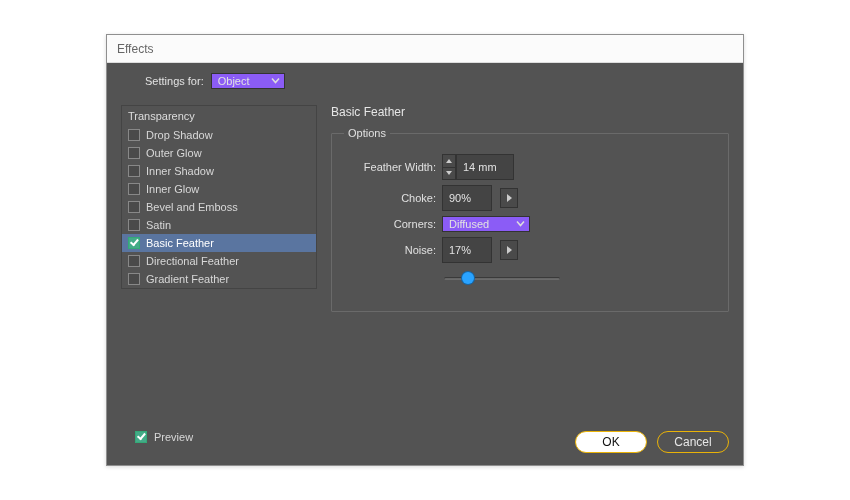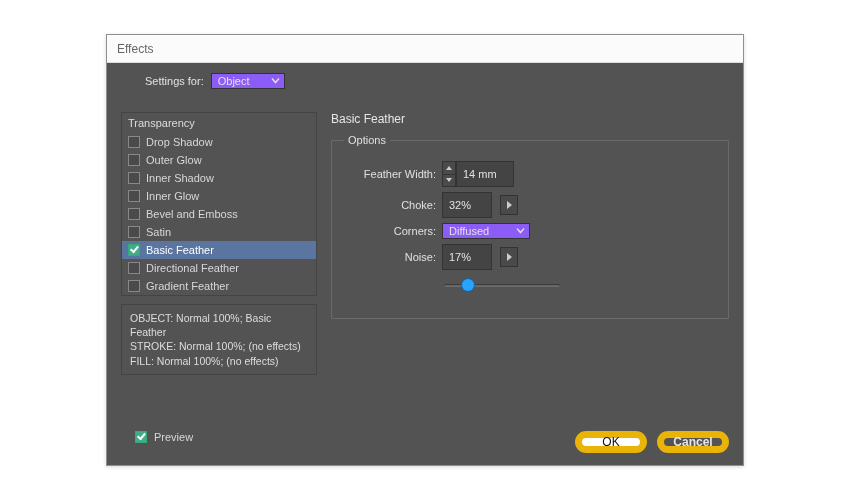--- a/index.html
+++ b/index.html
@@ -12,21 +12,21 @@
   .titlebar { background: #fbfbfb; color: #666; height: 28px; line-height: 28px; padding: 0 10px; font-size: 12px; border-bottom: 1px solid #ddd; }
   .body { flex: 1; display: flex; flex-direction: column; padding: 10px 14px 10px 14px; }
   .row { display: flex; align-items: center; gap: 7px; }
   .label { color: #e2e2e2; margin-left: 24px; }
   .select {
     background: #8b5cf6; color: #e2e2e2; border: 1px solid #333; height: 16px;
     padding: 0 18px 0 6px; position: relative; display: inline-flex; align-items: center;
     min-width: 74px;
   }
   .select .chev { position: absolute; right: 4px; top: 50%; transform: translateY(-50%); }
-  .cols { display: flex; gap: 14px; margin-top: 23px; flex: 1; }
+  .cols { display: flex; gap: 14px; margin-top: 16px; flex: 1; }
   .left { width: 196px; display: flex; flex-direction: column; }
   .right { flex: 1; }
   .effects-list { border: 1px solid #444; background: #535353; }
   .effects-list .hdr { padding: 4px 6px; color: #ddd; background: #535353; }
   .eff-item { display: flex; align-items: center; gap: 6px; padding: 3px 6px; cursor: default; }
   .eff-item.selected { background: #5a75a0; color: #fff; }
   .checkbox {
     width: 12px; height: 12px; border: 1px solid #888; background: #4a4a4a;
     display: inline-flex; align-items: center; justify-content: center;
   }
@@ -44,23 +44,23 @@
   .spin-btns div + div { border-top: none; }
   .input {
     background:#444; color:#e2e2e2; border:1px solid #333; height:20px; padding:12px 6px;
     display:inline-flex; align-items:center; min-width: 58px;
   }
   .arrow-btn { width:18px; height:20px; border:1px solid #333; background:#4a4a4a; display:flex; align-items:center; justify-content:center; margin-left:2px; }
   .slider { position: relative; margin: 8px 0 0 100px; width: 116px; height: 14px; }
   .slider-track { position:absolute; top:6px; left:0; right:0; height:3px; background:#6b6b6b; border-radius:2px; box-shadow: inset 0 1px 1px rgba(0,0,0,.5); }
   .slider-thumb { position:absolute; top:1px; width:12px; height:12px; background:#2aa3ff; border-radius:50%; box-shadow:0 0 0 1px #1466a8; }
   .footer { display:flex; align-items:flex-start; justify-content:space-between; padding: 6px 14px 12px 28px; }
-  .btn { min-width:72px; height:22px; border-radius: 11px; border:7px solid #eab308; display:inline-flex; align-items:center; justify-content:center; font-size:12px; }
+  .btn { min-width:72px; height:22px; border-radius: 11px; border:1px solid #eab308; display:inline-flex; align-items:center; justify-content:center; font-size:12px; }
   .btn.primary { background:#fff; color:#111; }
-  .btn.secondary { background:#535353; color:#e6e6e6;font-weight:bold; }
+  .btn.secondary { background:#535353; color:#e6e6e6; }
   svg.chev { width:9px; height:9px; }
   svg.chev path { stroke:#ddd; stroke-width:1.5; fill:none; }
   .tri-up { width:0;height:0;border-left:3px solid transparent;border-right:3px solid transparent;border-bottom:4px solid #ccc;}
   .tri-down { width:0;height:0;border-left:3px solid transparent;border-right:3px solid transparent;border-top:4px solid #ccc;}
   .tri-right { width:0;height:0;border-top:4px solid transparent;border-bottom:4px solid transparent;border-left:5px solid #ccc;}
 </style>
 </head>
 <body>
 
 <div class="dialog">
@@ -113,25 +113,20 @@
               <div class="eff-item">
                 <span class="checkbox"></span>
                 <span>Directional Feather</span>
               </div>
               <div class="eff-item">
                 <span class="checkbox"></span>
                 <span>Gradient Feather</span>
               </div>
             </div>
         </div>
-        <div class="summary">
-          <div>OBJECT: Normal 100%; Basic Feather</div>
-          <div>STROKE: Normal 100%; (no effects)</div>
-          <div>FILL: Normal 100%; (no effects)</div>
-        </div>
       </div>
 
       <div class="right">
         <div class="panel-title">Basic Feather</div>
         <fieldset class="options">
           <legend>Options</legend>
 
           <div class="formrow">
             <span class="flabel">Feather Width:</span>
             <div class="spin-wrap">
@@ -145,21 +140,21 @@
               </div>
               <div class="input">
                   <span>14 mm</span>
                 </div>
             </div>
           </div>
 
           <div class="formrow">
             <span class="flabel">Choke:</span>
             <div class="input" style="min-width:50px">
-                <span>32%</span>
+                <span>90%</span>
               </div>
             <div class="arrow-btn">
                 <span class="tri-right"></span>
               </div>
           </div>
 
           <div class="formrow">
             <span class="flabel">Corners:</span>
             <div class="select" style="min-width:88px">
               <span>Diffused</span>

